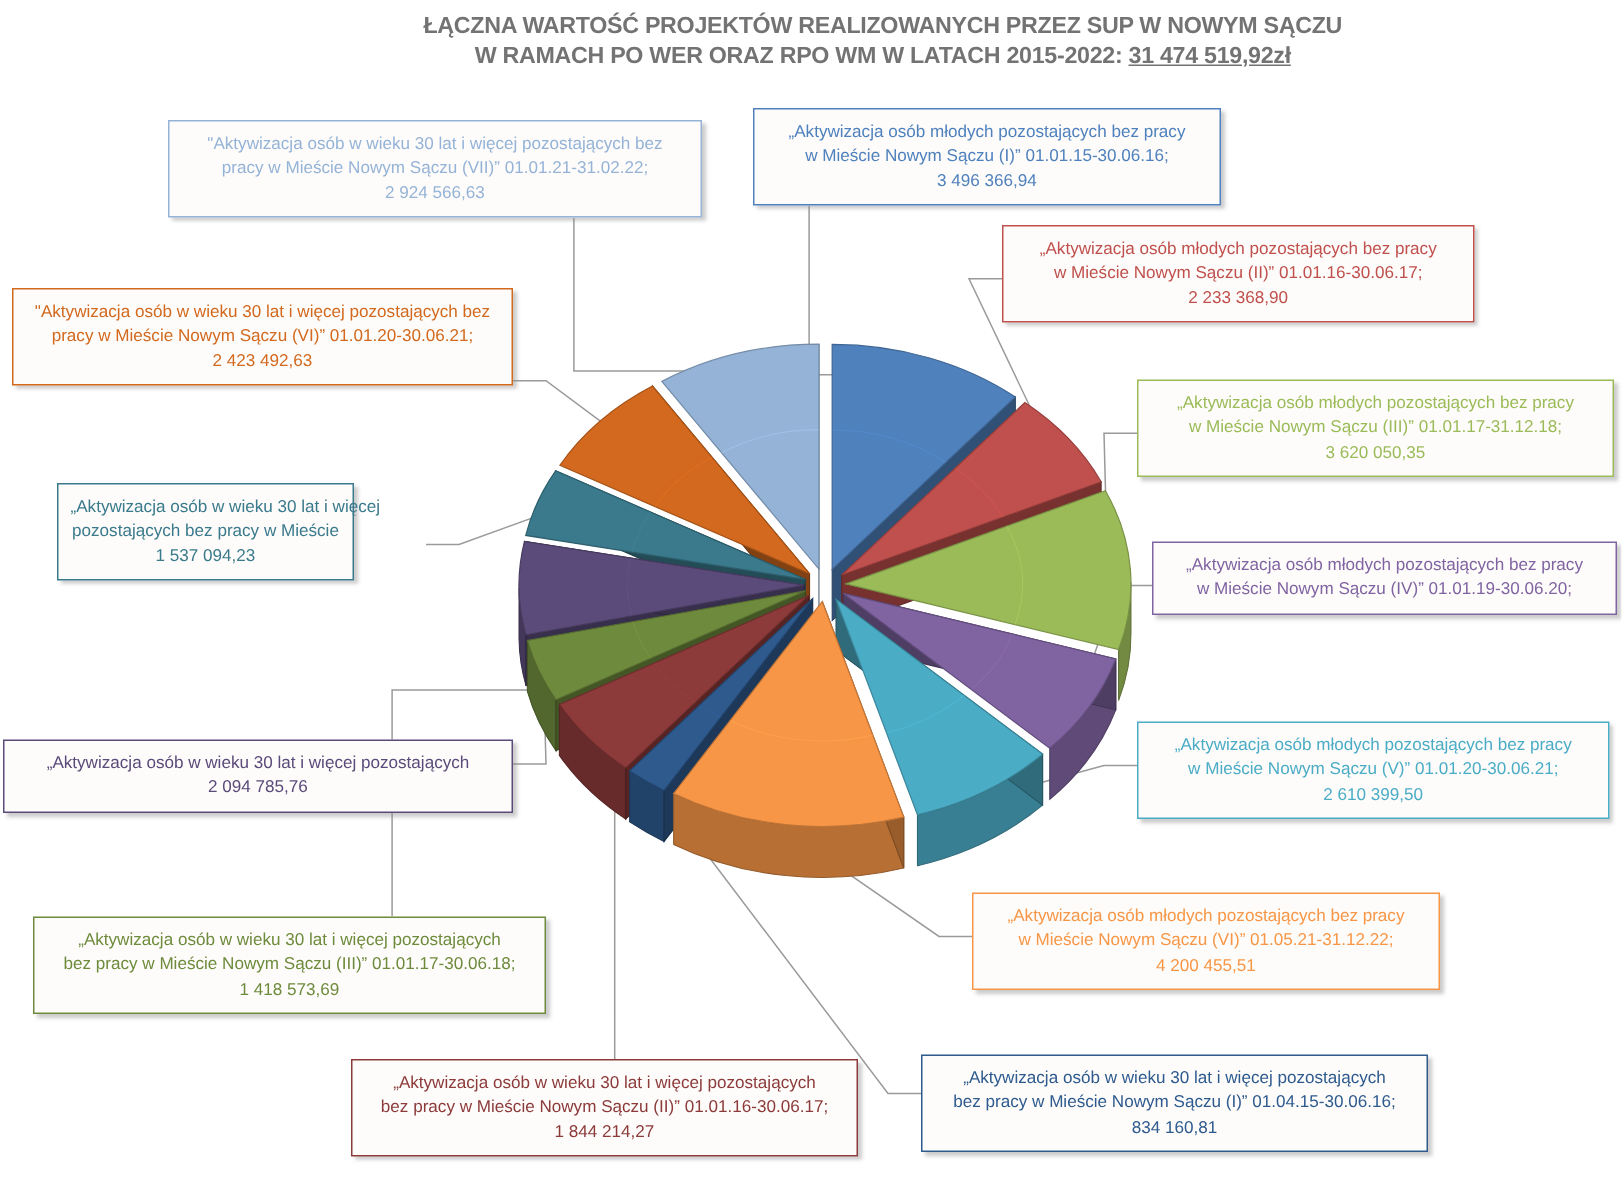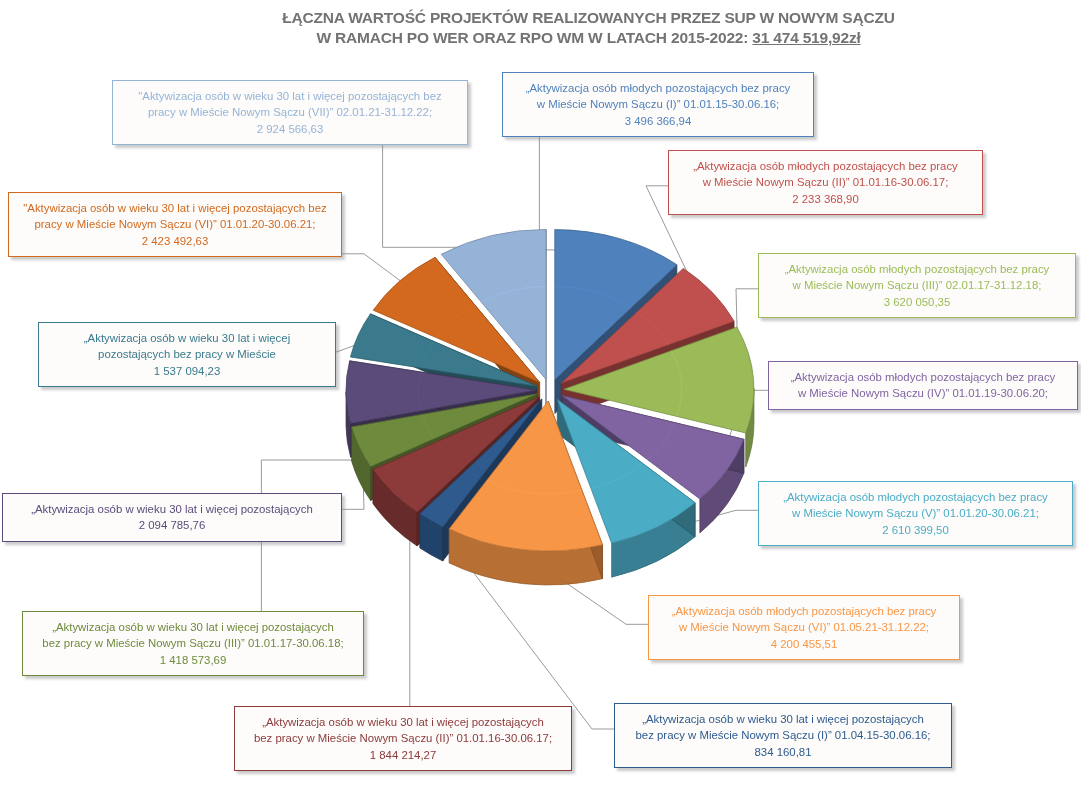--- a/index.html
+++ b/index.html
@@ -131,21 +131,21 @@
       <span class="ln">w Mieście Nowym Sączu (I)” 01.01.15-30.06.16;</span>
       <span class="ln">3 496 366,94</span>
     </div>
     <div class="callout" style="left: 668px; top: 150px; width: 315px; border-color: rgb(192, 80, 77); color: rgb(192, 80, 77);">
       <span class="ln">„Aktywizacja osób młodych pozostających bez pracy</span>
       <span class="ln">w Mieście Nowym Sączu (II)” 01.01.16-30.06.17;</span>
       <span class="ln">2 233 368,90</span>
     </div>
     <div class="callout" style="left: 758px; top: 253px; width: 318px; border-color: rgb(155, 187, 89); color: rgb(155, 187, 89);">
       <span class="ln">„Aktywizacja osób młodych pozostających bez pracy</span>
-      <span class="ln">w Mieście Nowym Sączu (III)” 02.01.17-31.12.18;</span>
+      <span class="ln">w Mieście Nowym Sączu (III)” 01.01.17-31.12.18;</span>
       <span class="ln">3 620 050,35</span>
     </div>
     <div class="callout" style="left: 768px; top: 361px; width: 310px; border-color: rgb(128, 100, 162); color: rgb(128, 100, 162);">
       <span class="ln">„Aktywizacja osób młodych pozostających bez pracy</span>
       <span class="ln">w Mieście Nowym Sączu (IV)” 01.01.19-30.06.20;</span>
     </div>
     <div class="callout" style="left: 758px; top: 481px; width: 315px; border-color: rgb(75, 172, 198); color: rgb(75, 172, 198);">
       <span class="ln">„Aktywizacja osób młodych pozostających bez pracy</span>
       <span class="ln">w Mieście Nowym Sączu (V)” 01.01.20-30.06.21;</span>
       <span class="ln">2 610 399,50</span>
@@ -167,28 +167,28 @@
     </div>
     <div class="callout" style="left: 22px; top: 611px; width: 342px; border-color: rgb(110, 139, 61); color: rgb(110, 139, 61);">
       <span class="ln">„Aktywizacja osób w wieku 30 lat i więcej pozostających</span>
       <span class="ln">bez pracy w Mieście Nowym Sączu (III)” 01.01.17-30.06.18;</span>
       <span class="ln">1 418 573,69</span>
     </div>
     <div class="callout" style="left: 2px; top: 493px; width: 340px; border-color: rgb(91, 75, 122); color: rgb(91, 75, 122);">
       <span class="ln">„Aktywizacja osób w wieku 30 lat i więcej pozostających</span>
       <span class="ln">2 094 785,76</span>
     </div>
-    <div class="callout" style="left: 38px; top: 322px; width: 298px; border-color: rgb(58, 122, 140); color: rgb(58, 122, 140);">
+    <div class="callout" style="left: 38px; top: 322px; width: 198px; border-color: rgb(58, 122, 140); color: rgb(58, 122, 140);">
       <span class="ln">„Aktywizacja osób w wieku 30 lat i więcej</span>
       <span class="ln">pozostających bez pracy w Mieście</span>
       <span class="ln">1 537 094,23</span>
     </div>
     <div class="callout" style="left: 8px; top: 192px; width: 334px; border-color: rgb(210, 105, 30); color: rgb(210, 105, 30);">
       <span class="ln">"Aktywizacja osób w wieku 30 lat i więcej pozostających bez</span>
       <span class="ln">pracy w Mieście Nowym Sączu (VI)” 01.01.20-30.06.21;</span>
       <span class="ln">2 423 492,63</span>
     </div>
     <div class="callout" style="left: 112px; top: 80px; width: 356px; border-color: rgb(149, 179, 215); color: rgb(149, 179, 215);">
       <span class="ln">"Aktywizacja osób w wieku 30 lat i więcej pozostających bez</span>
-      <span class="ln">pracy w Mieście Nowym Sączu (VII)” 02.01.21-31.12.22;</span>
+      <span class="ln">pracy w Mieście Nowym Sączu (VII)” 01.01.21-31.02.22;</span>
       <span class="ln">2 924 566,63</span>
     </div>
   </div>
 
 </body></html>

